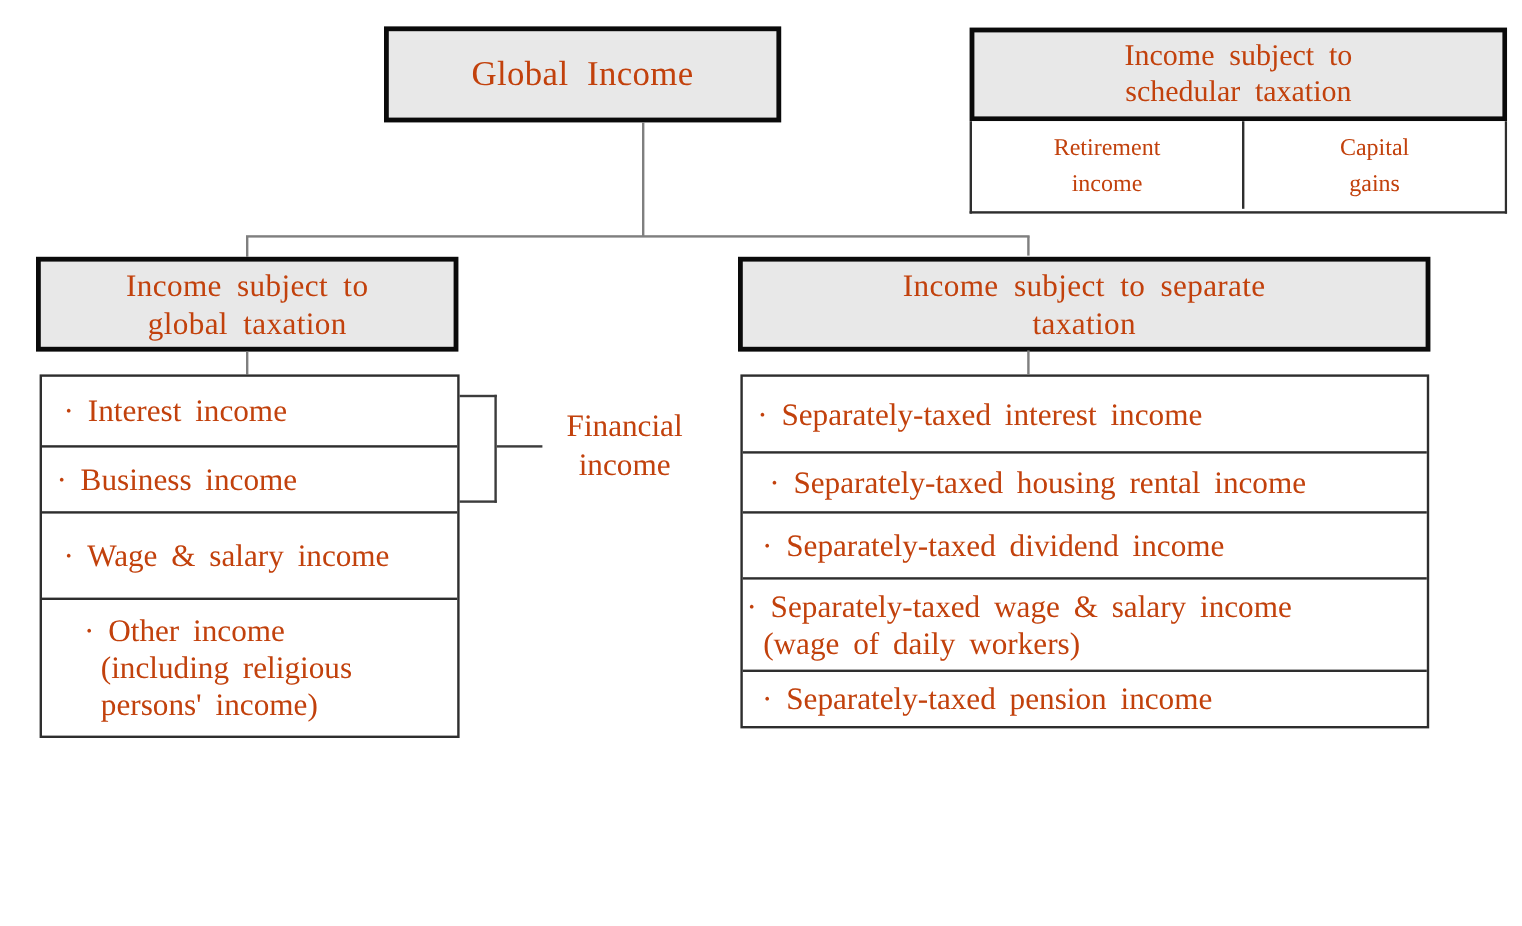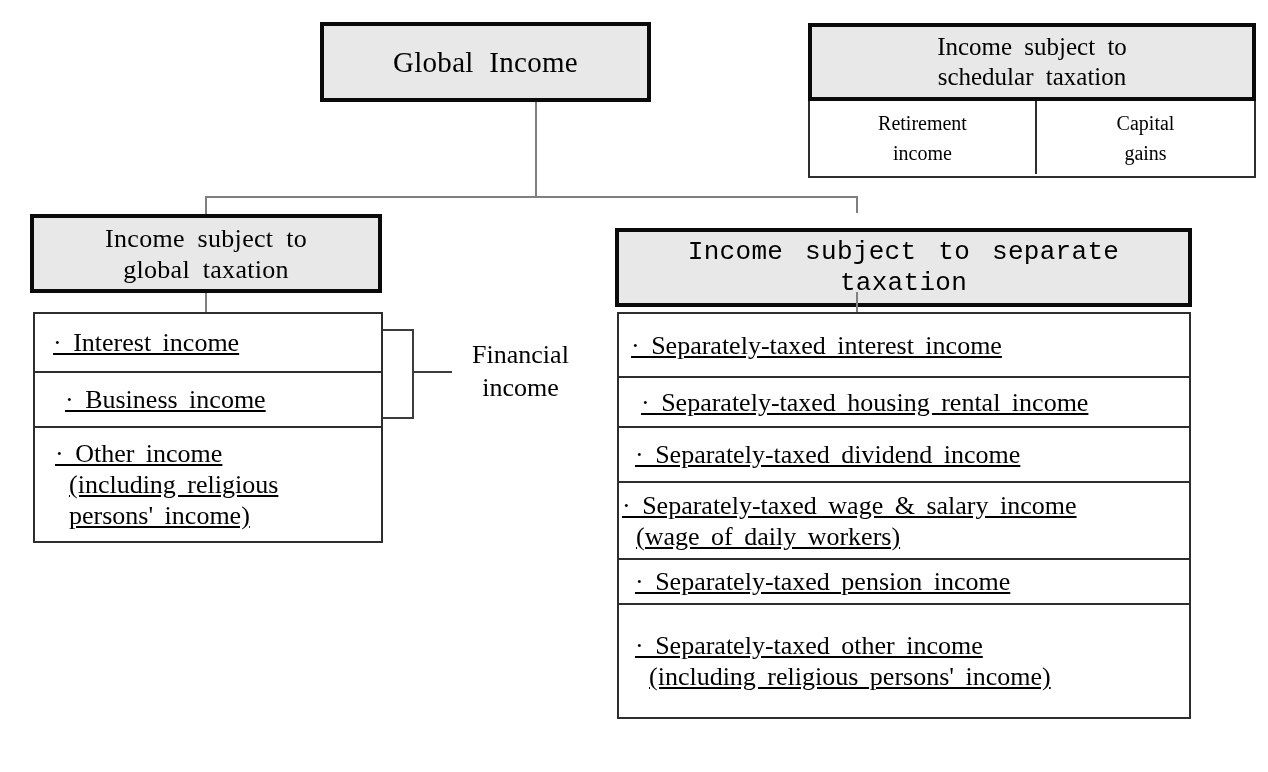--- a/index.html
+++ b/index.html
@@ -1,21 +1,21 @@
 <!DOCTYPE html>
 <html><head>
 <meta charset="utf-8">
 <style>
   html,body{margin:0;padding:0;background:#ffffff;}
   #canvas{
     position:relative;
     width:1256px;height:772px;
     background:#ffffff;
     font-family:"Liberation Serif","DejaVu Serif",serif;
-    color:#000000;
+    color:#c2410c;
     overflow:hidden;
   }
   .abs{position:absolute;}
   .pre{white-space:pre-line;}
   .center{display:flex;align-items:center;justify-content:center;text-align:center;}
 
   
   .hdr-box{
     background:#e8e8e8;
     border:4px solid #0a0a0a;
@@ -37,21 +37,20 @@
     background:#ffffff;
   }
   .list-row{
     border-bottom:2px solid #2e2e2e;
     box-sizing:border-box;
     display:flex;
     align-items:center;
     font-size:26px;
     word-spacing:5px;
     line-height:31px;
-    text-decoration:underline;
   }
   .list-row:last-child{border-bottom:none;}
   .row-text{
     white-space:pre-line;
     padding-left:14px;
     text-indent:-14px;
   }
 
   
   .sched-header{
@@ -119,38 +118,41 @@
   <div class="abs hdr-box center" style="left:30px;top:214px;width:352px;height:79px;">
     <span class="pre">Income subject to
 global taxation</span>
   </div>
   <div class="abs line" style="left:205px;top:293px;width:2px;height:20px;"></div>
 
   <div class="abs list-box" style="left:33px;top:312px;width:350px;">
     <div class="list-row" style="height:59px;padding-left:18px;">
       <span class="row-text">· Interest income</span>
     </div>
-    <div class="list-row" style="height:55px;padding-left:30px;">
+    <div class="list-row" style="height:55px;padding-left:12px;">
       <span class="row-text">· Business income</span>
     </div>
-    <div class="list-row" style="height:113px;padding-left:20px;align-items:center;">
+    <div class="list-row" style="height:72px;padding-left:18px;">
+      <span class="row-text">· Wage &amp; salary income</span>
+    </div>
+    <div class="list-row" style="height:113px;padding-left:35px;align-items:center;">
       <span class="row-text">· Other income
 (including religious
 persons' income)</span>
     </div>
   </div>
 
   <div class="abs bracket" style="left:383px;top:329px;width:31px;height:2px;"></div>
   <div class="abs bracket" style="left:412px;top:329px;width:2px;height:90px;"></div>
   <div class="abs bracket" style="left:383px;top:417px;width:31px;height:2px;"></div>
   <div class="abs bracket" style="left:414px;top:371px;width:38px;height:2px;"></div>
   <div class="abs fin-label pre" style="left:448px;top:338px;width:145px;text-align:center;">Financial
 income</div>
 
-  <div class="abs hdr-box center" style="left:615px;top:228px;width:577px;height:79px;font-family:Liberation Mono, monospace;">
+  <div class="abs hdr-box center" style="left:615px;top:214px;width:577px;height:79px;">
     <span class="pre">Income subject to separate
 taxation</span>
   </div>
   <div class="abs line" style="left:856px;top:292px;width:2px;height:20px;"></div>
 
   <div class="abs list-box" style="left:617px;top:312px;width:574px;">
     <div class="list-row" style="height:64px;padding-left:12px;">
       <span class="row-text">· Separately-taxed interest income</span>
     </div>
     <div class="list-row" style="height:50px;padding-left:22px;">
@@ -159,19 +161,15 @@
     <div class="list-row" style="height:55px;padding-left:16px;">
       <span class="row-text">· Separately-taxed dividend income</span>
     </div>
     <div class="list-row" style="height:77px;padding-left:3px;">
       <span class="row-text">· Separately-taxed wage &amp; salary income
 (wage of daily workers)</span>
     </div>
     <div class="list-row" style="height:45px;padding-left:16px;">
       <span class="row-text">· Separately-taxed pension income</span>
     </div>
-    <div class="list-row" style="height:112px;padding-left:16px;">
-      <span class="row-text">· Separately-taxed other income
-(including religious persons' income)</span>
-    </div>
   </div>
 
 </div>
 
 </body></html>

